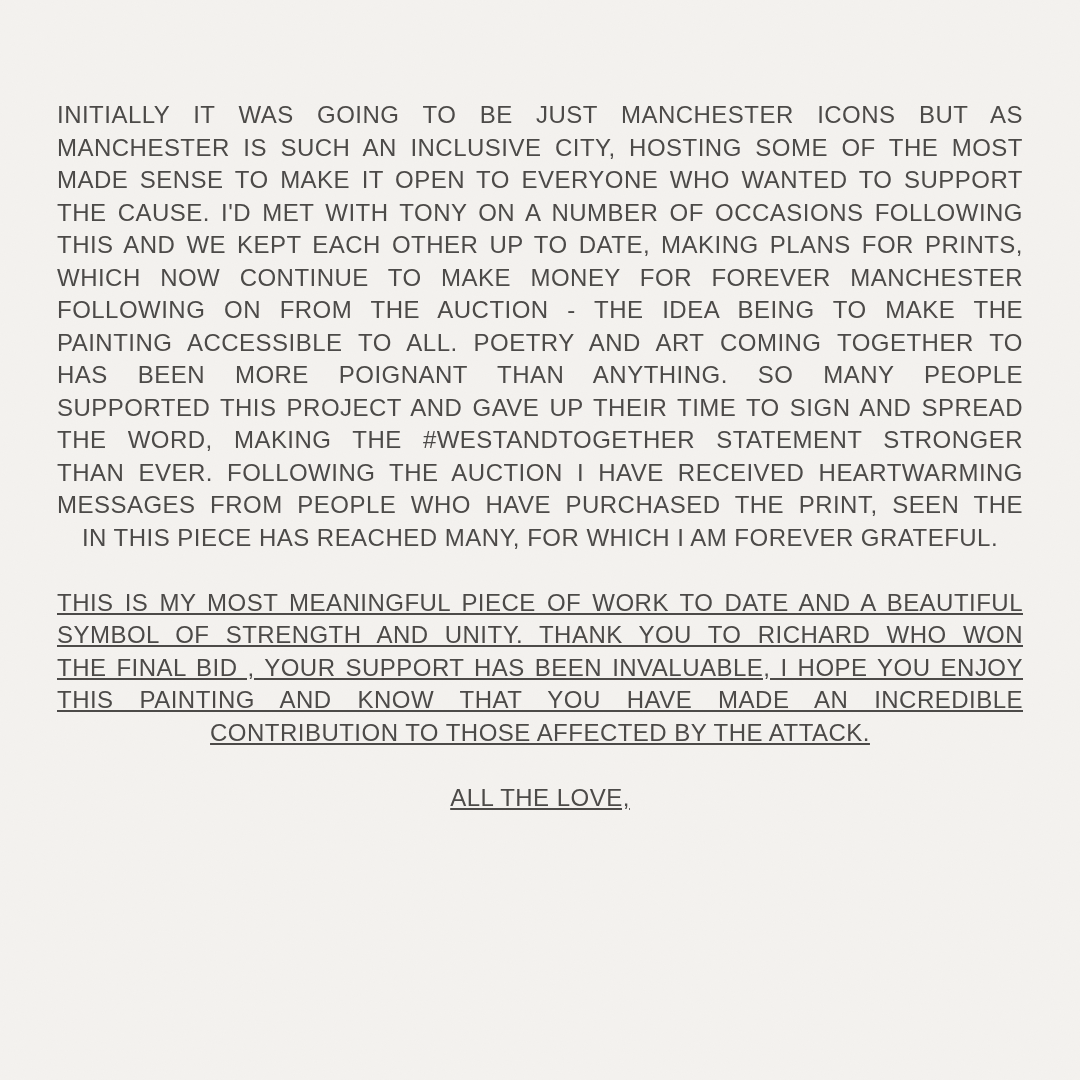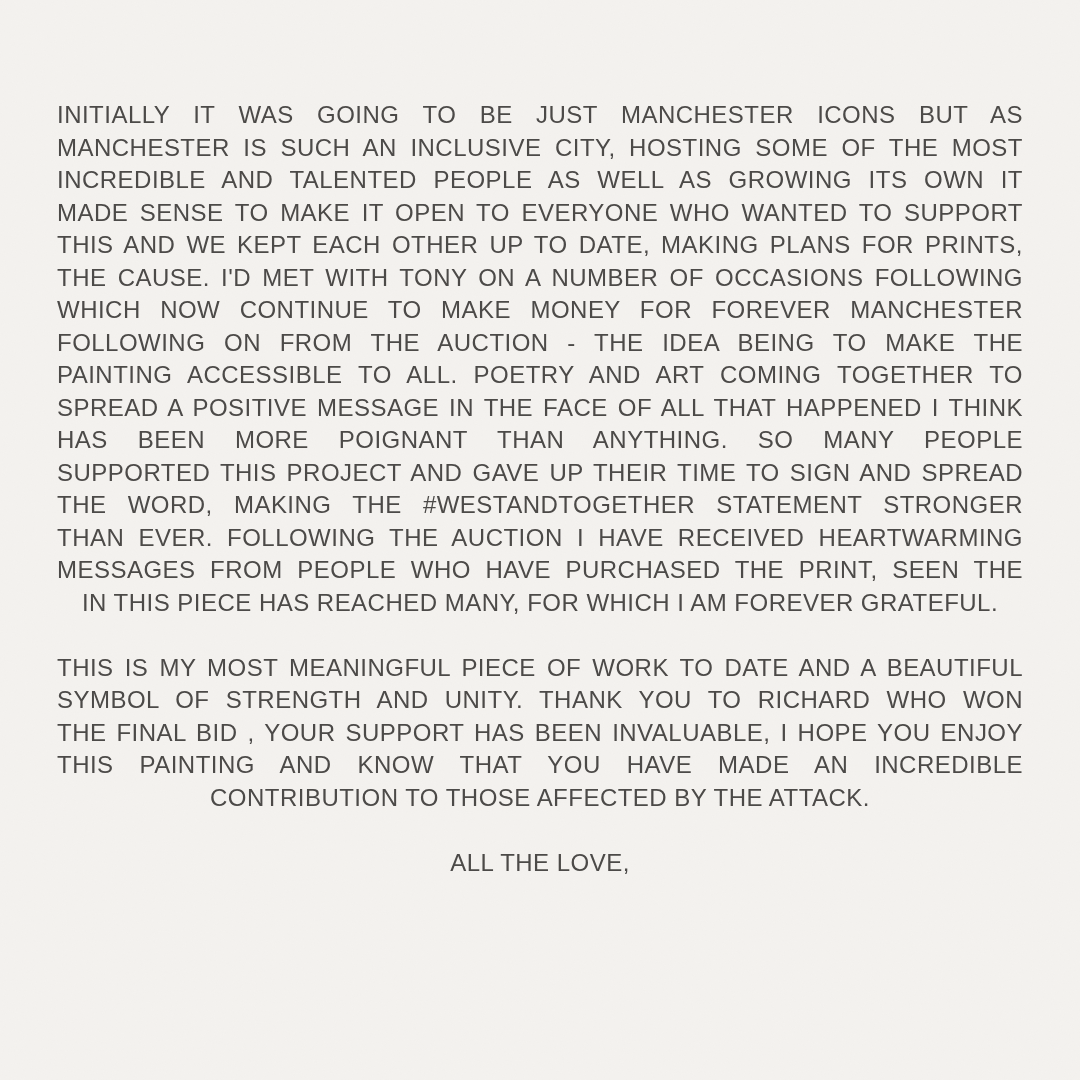--- a/index.html
+++ b/index.html
@@ -29,21 +29,21 @@
     right: 57px;
     top: 99px;
     color: var(--ink, #4c4a48);
     font-family: "Liberation Sans", "DejaVu Sans", sans-serif;
     font-weight: 300;
     font-size: 24px;
     line-height: 32.5px;
     letter-spacing: 0.02em;
   }
   .paragraph { margin: 0; }
-  .paragraph + .paragraph { margin-top: 32.5px; }
+  .paragraph + .paragraph { margin-top: 32.5px; text-decoration: underline; }
   .line { text-align: center; white-space: normal; }
   .line.full {
     text-align: justify;
     text-align-last: justify;
   }
   .paragraph.center .line { text-align: right; text-align-last: center; }
 </style>
 </head>
 <body>
 
@@ -53,28 +53,26 @@
       <feTurbulence type="fractalNoise" baseFrequency="0.9" numOctaves="2" stitchTiles="stitch"></feTurbulence>
       <feColorMatrix type="matrix" values="0 0 0 0 0.55  0 0 0 0 0.54  0 0 0 0 0.52  0 0 0 0.25 0"></feColorMatrix>
     </filter>
     <rect width="1080" height="1080" filter="url(#grain)"></rect>
   </svg>
 
   <main class="letter">
       <div class="paragraph">
         <div class="line full">INITIALLY IT WAS GOING TO BE JUST MANCHESTER ICONS BUT AS</div>
         <div class="line full">MANCHESTER IS SUCH AN INCLUSIVE CITY, HOSTING SOME OF THE MOST</div>
-        <div class="line full">INCREDIBLE AND TALENTED PEOPLE AS WELL AS GROWING ITS OWN IT</div>
         <div class="line full">MADE SENSE TO MAKE IT OPEN TO EVERYONE WHO WANTED TO SUPPORT</div>
+        <div class="line full">THE CAUSE. I'D MET WITH TONY ON A NUMBER OF OCCASIONS FOLLOWING</div>
         <div class="line full">THIS AND WE KEPT EACH OTHER UP TO DATE, MAKING PLANS FOR PRINTS,</div>
-        <div class="line full">THE CAUSE. I'D MET WITH TONY ON A NUMBER OF OCCASIONS FOLLOWING</div>
         <div class="line full">WHICH NOW CONTINUE TO MAKE MONEY FOR FOREVER MANCHESTER</div>
         <div class="line full">FOLLOWING ON FROM THE AUCTION - THE IDEA BEING TO MAKE THE</div>
         <div class="line full">PAINTING ACCESSIBLE TO ALL. POETRY AND ART COMING TOGETHER TO</div>
-        <div class="line full">SPREAD A POSITIVE MESSAGE IN THE FACE OF ALL THAT HAPPENED I THINK</div>
         <div class="line full">HAS BEEN MORE POIGNANT THAN ANYTHING. SO MANY PEOPLE</div>
         <div class="line full">SUPPORTED THIS PROJECT AND GAVE UP THEIR TIME TO SIGN AND SPREAD</div>
         <div class="line full">THE WORD, MAKING THE #WESTANDTOGETHER STATEMENT STRONGER</div>
         <div class="line full">THAN EVER. FOLLOWING THE AUCTION I HAVE RECEIVED HEARTWARMING</div>
         <div class="line full">MESSAGES FROM PEOPLE WHO HAVE PURCHASED THE PRINT, SEEN THE</div>
         <div class="line">IN THIS PIECE HAS REACHED MANY, FOR WHICH I AM FOREVER GRATEFUL.</div>
       </div>
       <div class="paragraph">
         <div class="line full">THIS IS MY MOST MEANINGFUL PIECE OF WORK TO DATE AND A BEAUTIFUL</div>
         <div class="line full">SYMBOL OF STRENGTH AND UNITY. THANK YOU TO RICHARD WHO WON</div>

